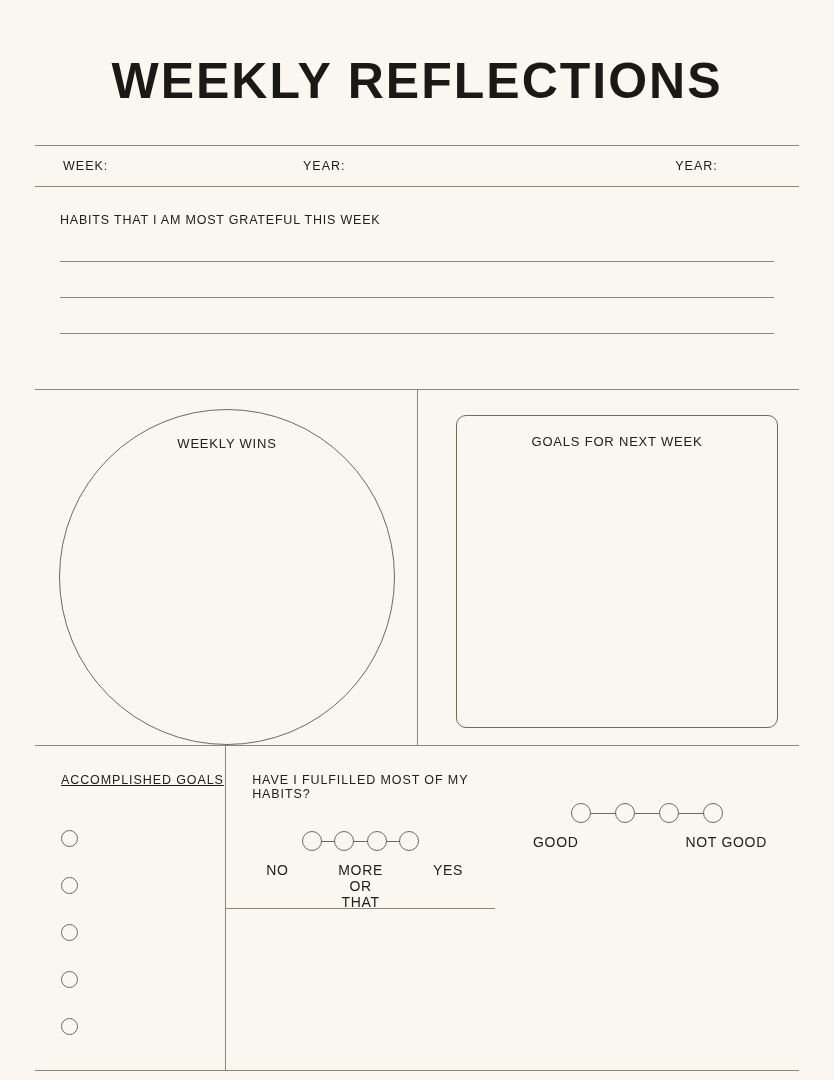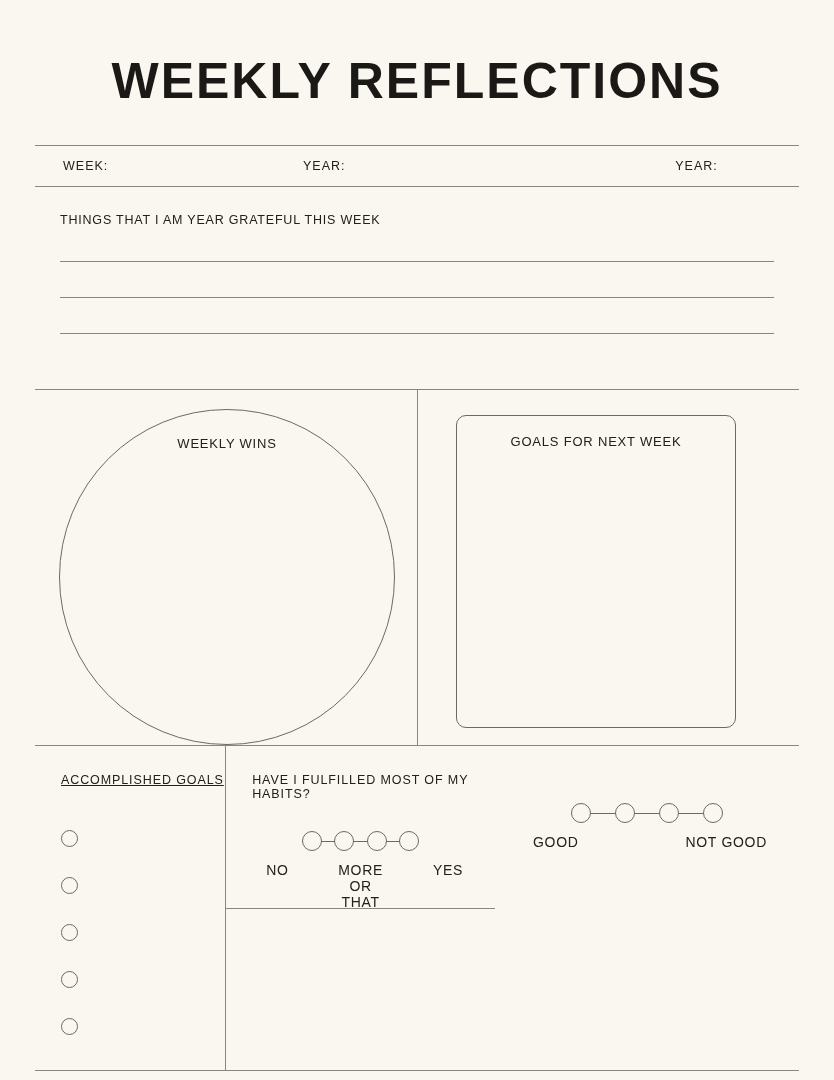--- a/index.html
+++ b/index.html
@@ -97,21 +97,21 @@
     right: 0;
     text-align: center;
     font-size: 13px;
     letter-spacing: 0.8px;
   }
 
   .box-wrap {
     position: absolute;
     left: 38px;
     top: 25px;
-    width: 280px;
+    width: 322px;
     height: 313px;
   }
   .rbox {
     width: 100%;
     height: 100%;
     border: 1px solid #6f6a60;
     border-radius: 10px;
     position: relative;
   }
   .rbox-label {
@@ -228,21 +228,21 @@
     <div class="cell c2">
       <span>YEAR:</span>
     </div>
     <div class="cell c3">
       <span>YEAR:</span>
     </div>
   </div>
   <div class="hrule"></div>
 
   <div class="grateful">
-    <div class="label">THINGS THAT I AM YEAR GRATEFUL THIS WEEK</div>
+    <div class="label">HABITS THAT I AM MOST GRATEFUL THIS WEEK</div>
     <div class="lines">
       <div class="wline"></div>
       <div class="wline"></div>
       <div class="wline"></div>
     </div>
   </div>
 
   <div class="grid">
     <div class="left">
       <div class="circle-wrap">

